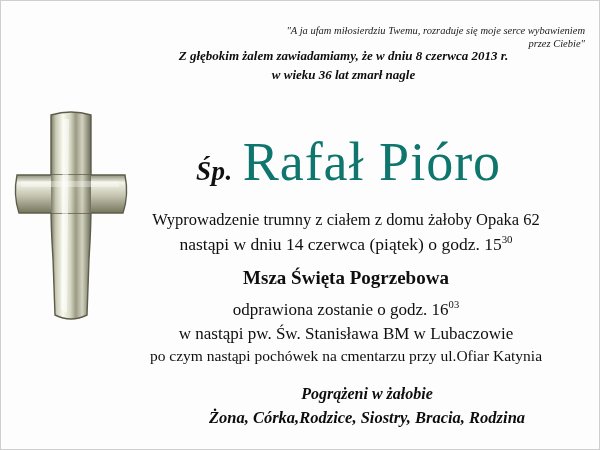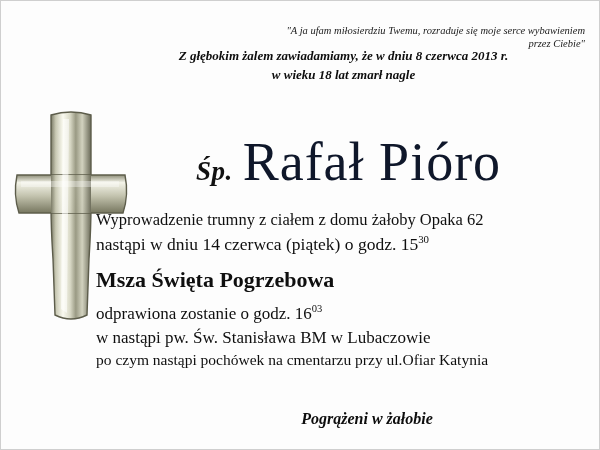--- a/index.html
+++ b/index.html
@@ -73,43 +73,44 @@
     font-style: italic;
     font-weight: bold;
     font-size: 27px;
     vertical-align: baseline;
     letter-spacing: 0.5px;
   }
   .fullname {
     font-size: 54px;
     letter-spacing: 1px;
     margin-left: 10px;
-    color: #0f172a;
+    color: #0f766e;
   }
 
   
   .body-block {
     position: absolute;
     left: 95px;
     top: 208px;
     width: 500px;
+    text-align: center;
     color: #0f0f0f;
   }
   .line {
     line-height: 1.38;
   }
   .l-reg {
     font-size: 16.5px;
   }
   .l-bold {
     font-size: 17.5px;
     font-weight: normal;
   }
   .l-head {
-    font-size: 22px;
+    font-size: 19px;
     font-weight: bold;
     margin-top: 9px;
     margin-bottom: 7px;
   }
   .l-mid {
     font-size: 17px;
   }
   .l-small {
     font-size: 15.5px;
   }
@@ -166,33 +167,34 @@
 
       <path d="M52 10 L58 10 L56 204 L50 200 Z" fill="#ffffff" opacity="0.55"></path>
       <path d="M10 72 L108 72 L108 78 L10 78 Z" fill="#ffffff" opacity="0.35"></path>
     </svg>
   </div>
 
   <div class="quote">"A ja ufam miłosierdziu Twemu, rozraduje się moje serce wybawieniem przez Ciebie"</div>
 
   <div class="announce">
     <div>Z głębokim żalem zawiadamiamy, że w dniu 8 czerwca 2013 r.</div>
-    <div>w wieku 18 lat zmarł nagle</div>
+    <div>w wieku 36 lat zmarł nagle</div>
   </div>
 
   <div class="nameline">
     <span class="sp">Śp.</span><span class="fullname">Rafał Pióro</span>
   </div>
 
   <div class="body-block">
     <div class="line l-reg">Wyprowadzenie trumny z ciałem z domu żałoby Opaka 62</div>
     <div class="line l-bold"><span>nastąpi w dniu 14 czerwca (piątek) o godz. 15</span><sup>30</sup></div>
     <div class="line l-head">Msza Święta Pogrzebowa</div>
     <div class="line l-mid"><span>odprawiona zostanie o godz. 16</span><sup>03</sup></div>
     <div class="line l-mid">w nastąpi pw. Św. Stanisława BM w Lubaczowie</div>
     <div class="line l-small">po czym nastąpi pochówek na cmentarzu przy ul.Ofiar Katynia</div>
   </div>
 
   <div class="mourn">
     <div class="m1">Pogrążeni w żałobie</div>
+    <div class="m2">Żona, Córka,Rodzice, Siostry, Bracia, Rodzina</div>
   </div>
 
 </div>
 
 </body></html>

